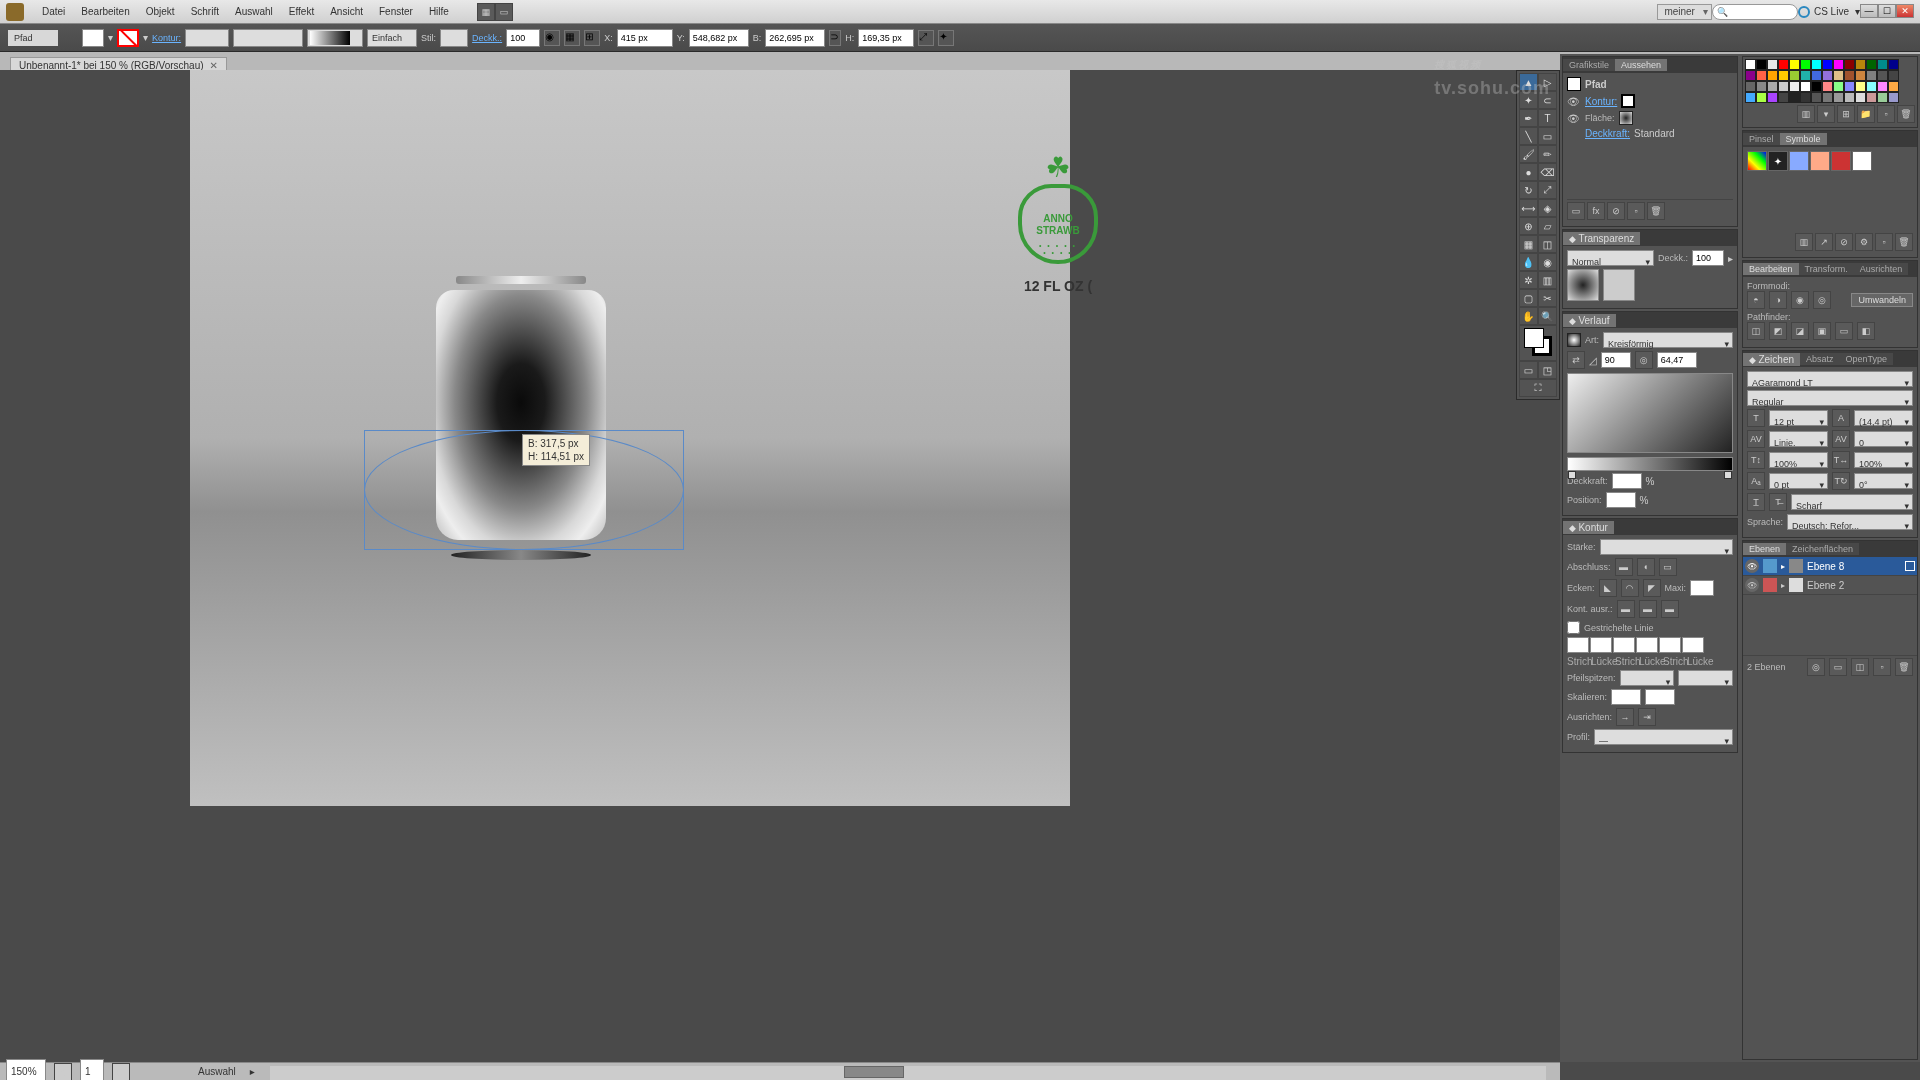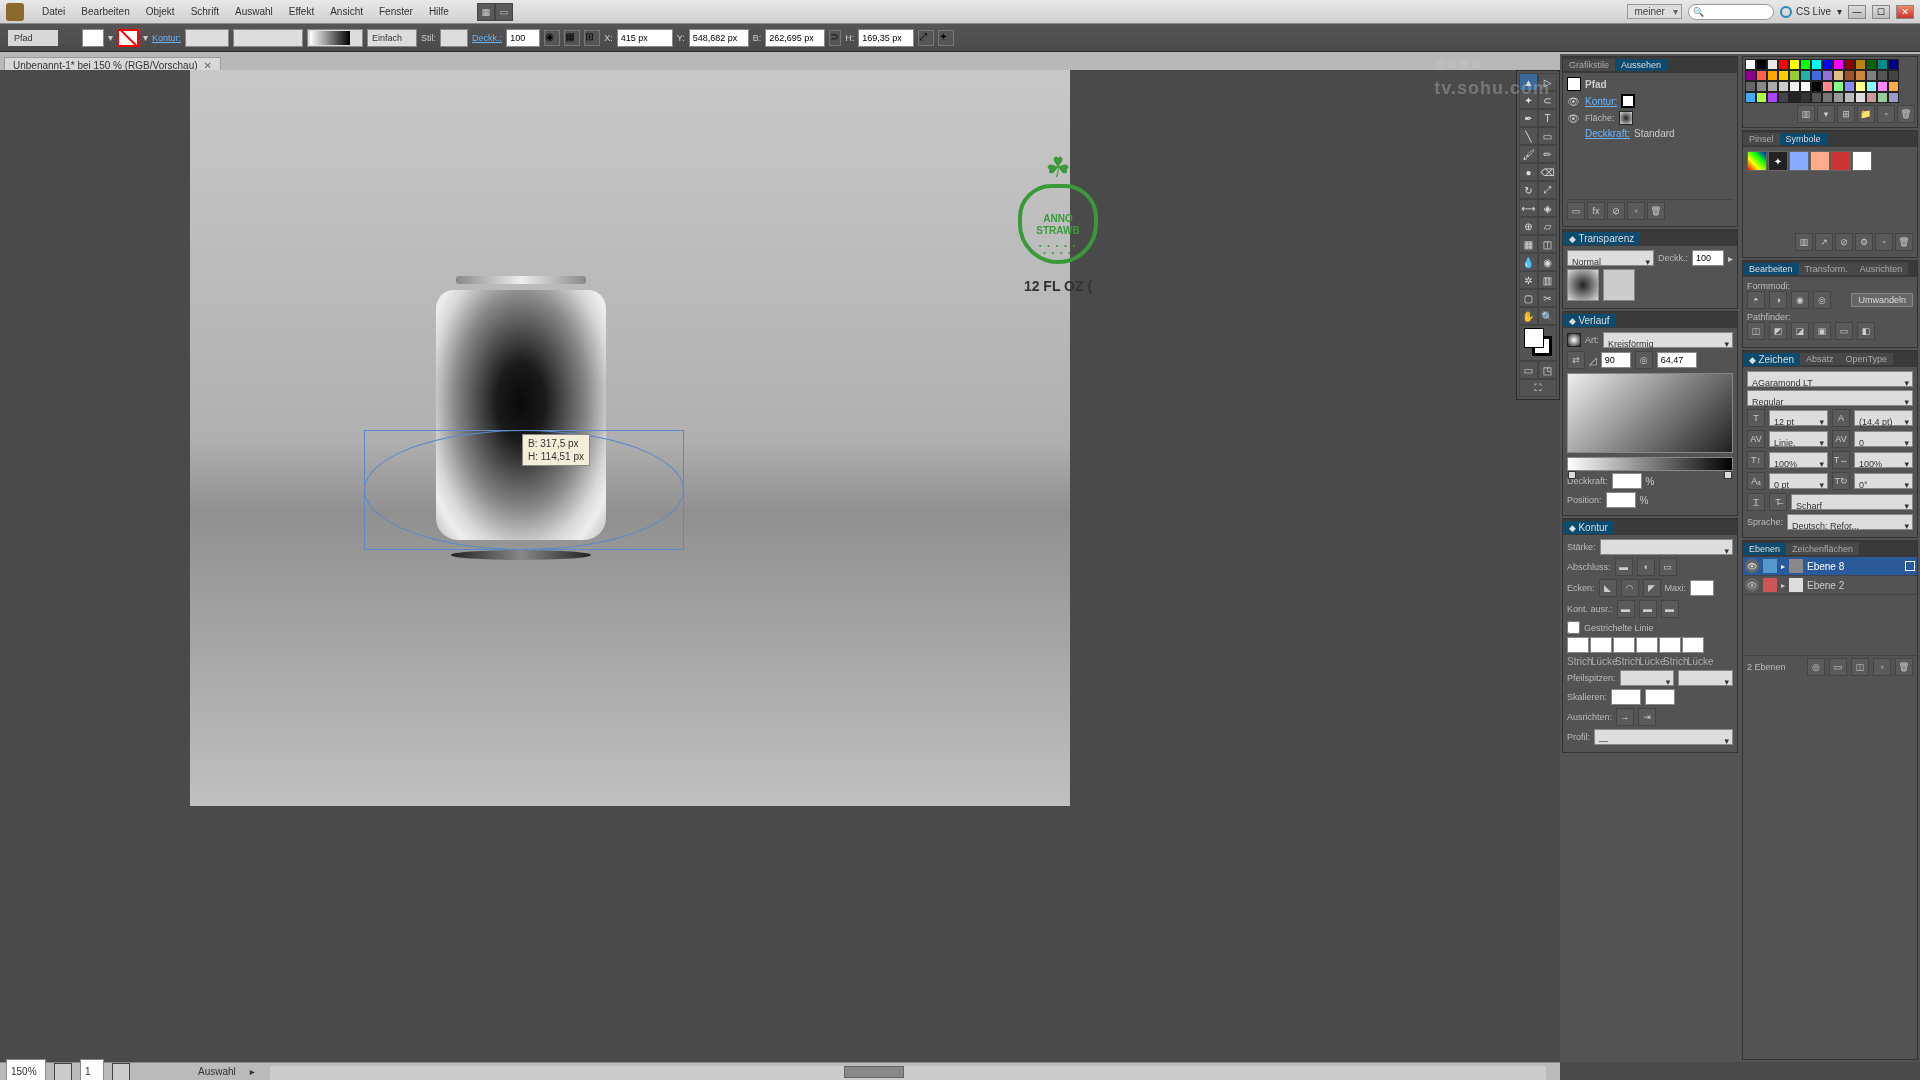--- a/index.html
+++ b/index.html
@@ -1,37 +1,37 @@
 <!DOCTYPE html>
 <html><head>
 <meta charset="utf-8">
 <style>
 *{margin:0;padding:0;box-sizing:border-box;font-family:Tahoma,Arial,sans-serif;font-size:10px;user-select:none}
 body{width:1920px;height:1080px;background:#4a4a4a;overflow:hidden;position:relative}
 .menubar{height:24px;background:linear-gradient(#e8e8e8,#d0d0d0);display:flex;align-items:center;padding:0 6px;border-bottom:1px solid #888}
 .app-icon{width:18px;height:18px;background:#8a6a2a;border-radius:3px;margin-right:10px}
 .menu-item{padding:0 8px;color:#333;cursor:pointer}
-.menu-right{margin-left:auto;display:flex;align-items:center;gap:6px}
+.menu-right{margin-left:auto;display:flex;}
 .dropdown{background:#ddd;border:1px solid #999;padding:1px 16px 1px 6px;color:#444;position:relative}
 .dropdown::after{content:"▾";position:absolute;right:3px;color:#666}
 .search-box{width:86px;height:16px;background:#fff;border:1px solid #999;border-radius:8px;display:flex;align-items:center;padding:0 4px}
 .search-box::before{content:"🔍";font-size:9px;color:#888}
 .cslive{display:flex;align-items:center;gap:4px;color:#333}
 .cslive-icon{width:12px;height:12px;border:2px solid #2a88c0;border-radius:50%}
 .win-btn{width:18px;height:14px;background:linear-gradient(#ddd,#bbb);border:1px solid #888;display:flex;align-items:center;justify-content:center;font-size:9px}
 .win-close{background:linear-gradient(#e86,#c33);color:#fff}
 .ctrlbar{height:28px;background:linear-gradient(#555,#4a4a4a);display:flex;align-items:center;padding:0 8px;gap:4px;border-bottom:1px solid #2a2a2a}
 .ctrl-label{color:#ccc;font-size:9px}
 .ctrl-box{height:18px;background:#ddd;border:1px solid #888;padding:0 4px;display:flex;align-items:center;color:#333;font-size:9px}
 .ctrl-link{color:#6ab4ff;text-decoration:underline;font-size:9px}
 .ctrl-swatch{width:22px;height:18px;background:#fff;border:1px solid #888}
 .ctrl-grad{width:40px;height:14px;background:linear-gradient(90deg,#fff,#000)}
 .ctrl-input{width:50px;height:18px;background:#fff;border:1px solid #888;padding:0 3px;font-size:9px}
 .ctrl-icon{width:16px;height:16px;background:#555;border:1px solid #777}
-.tabbar{height:26px;background:#b8b8b8;display:flex;align-items:center;padding-left:4px}
+.tabbar{height:26px;background:#b8b8b8;display:flex;align-items:center;padding-left:10px}
 .doctab{background:#d8d8d8;padding:2px 8px;font-size:9px;color:#333;border:1px solid #999;display:flex;align-items:center;gap:6px}
 .tabx{color:#666;cursor:pointer}
 .workspace{position:absolute;top:70px;left:0;right:360px;bottom:18px;background:#4a4a4a;display:flex}
 .toolbox{width:44px;background:#535353;border:1px solid #2a2a2a;display:grid;grid-template-columns:1fr 1fr;grid-auto-rows:18px;gap:0;position:absolute;right:0;top:0;padding:2px}
 .tool{background:#535353;border:1px solid #444;display:flex;align-items:center;justify-content:center;color:#ddd;font-size:10px;cursor:pointer}
 .tool.sel{background:#3a6a9a}
 .tool-fill{grid-column:1/3;height:36px;position:relative}
 .fillsw{width:20px;height:20px;border:1px solid #000;position:absolute}
 .fillsw.f{background:#fff;top:2px;left:4px;z-index:2}
 .fillsw.s{background:#fff;top:10px;left:12px;border:3px solid #000}
@@ -49,21 +49,21 @@
 .straw-leaf{width:40px;height:30px;margin:0 auto;color:#3a9a3a;font-size:28px;line-height:1}
 .straw-body{width:80px;height:80px;border:4px solid #3a9a3a;border-radius:50% 50% 60% 60%;margin:0 auto;position:relative;display:flex;align-items:center;justify-content:center}
 .straw-text{color:#3a9a3a;font-weight:bold;font-size:11px;line-height:1.1;text-align:center}
 .straw-dots{position:absolute;bottom:4px;font-size:7px;color:#3a9a3a;letter-spacing:2px}
 .floz{color:#333;font-weight:bold;font-size:14px;margin-top:14px}
 .panels{position:absolute;top:54px;right:0;width:360px;bottom:18px;background:#535353;display:flex}
 .pcol{flex:1;display:flex;flex-direction:column;gap:2px;padding:2px}
 .panel{background:#535353;border:1px solid #333}
 .ptabs{height:16px;background:#3a3a3a;display:flex;align-items:center}
 .ptab{padding:1px 6px;color:#aaa;font-size:9px;background:#484848}
-.ptab.active{background:#0c4a6e;color:#ddd}
+.ptab.active{background:#737373;color:#ddd}
 .pbody{padding:4px;color:#ccc;font-size:9px}
 .prow{display:flex;align-items:center;gap:4px;margin-bottom:3px}
 .pswatch{width:14px;height:14px;border:1px solid #222;background:#fff}
 .plink{color:#6ab4ff;text-decoration:underline}
 .plabel{color:#bbb;font-size:9px}
 .pdrop{flex:1;height:16px;background:#ddd;border:1px solid #888;padding:7px 14px 0 4px;color:#333;font-size:9px;display:flex;align-items:center;position:relative}
 .pdrop::after{content:"▾";position:absolute;right:3px}
 .pinput{width:40px;height:16px;background:#fff;border:1px solid #888;padding:0 3px;font-size:9px}
 .swatches{display:grid;grid-template-columns:repeat(14,11px);grid-auto-rows:11px;gap:0}
 .sw{border:1px solid #222}

